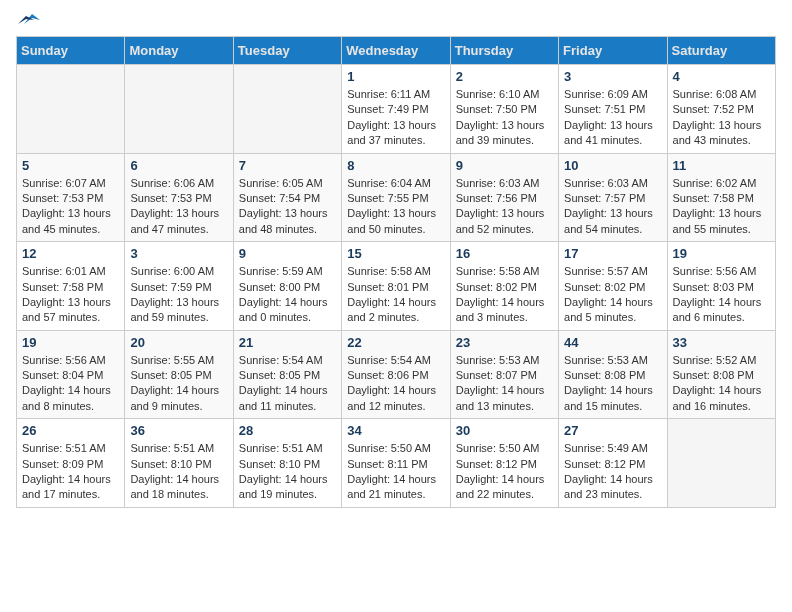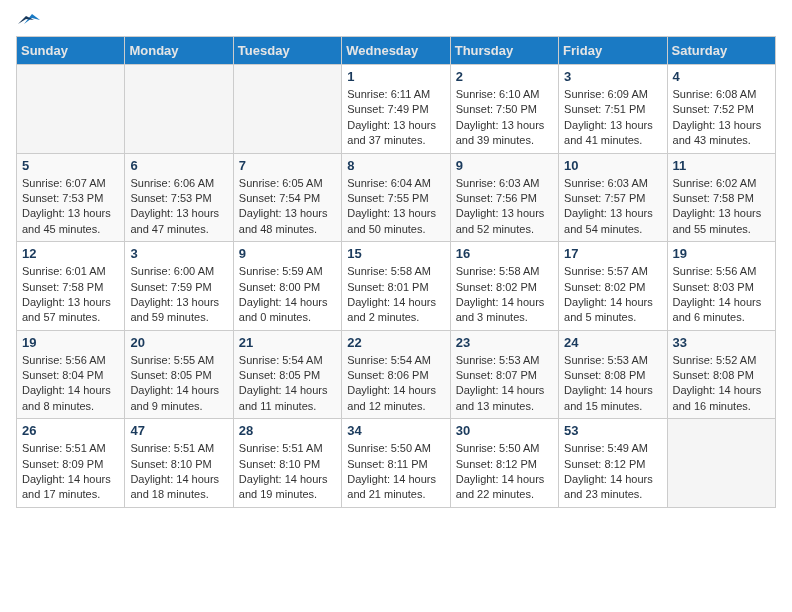--- a/index.html
+++ b/index.html
@@ -214,49 +214,49 @@
         </td>
         <td>
           <div class="day-number">22</div>
           <div class="day-info">Sunrise: 5:54 AM<br>Sunset: 8:06 PM<br>Daylight: 14 hours and 12 minutes.</div>
         </td>
         <td>
           <div class="day-number">23</div>
           <div class="day-info">Sunrise: 5:53 AM<br>Sunset: 8:07 PM<br>Daylight: 14 hours and 13 minutes.</div>
         </td>
         <td>
-          <div class="day-number">24</div>
+          <div class="day-number">44</div>
           <div class="day-info">Sunrise: 5:53 AM<br>Sunset: 8:08 PM<br>Daylight: 14 hours and 15 minutes.</div>
         </td>
         <td>
           <div class="day-number">33</div>
           <div class="day-info">Sunrise: 5:52 AM<br>Sunset: 8:08 PM<br>Daylight: 14 hours and 16 minutes.</div>
         </td>
       </tr>
       <tr>
         <td>
           <div class="day-number">26</div>
           <div class="day-info">Sunrise: 5:51 AM<br>Sunset: 8:09 PM<br>Daylight: 14 hours and 17 minutes.</div>
         </td>
         <td>
-          <div class="day-number">47</div>
+          <div class="day-number">36</div>
           <div class="day-info">Sunrise: 5:51 AM<br>Sunset: 8:10 PM<br>Daylight: 14 hours and 18 minutes.</div>
         </td>
         <td>
           <div class="day-number">28</div>
           <div class="day-info">Sunrise: 5:51 AM<br>Sunset: 8:10 PM<br>Daylight: 14 hours and 19 minutes.</div>
         </td>
         <td>
           <div class="day-number">34</div>
           <div class="day-info">Sunrise: 5:50 AM<br>Sunset: 8:11 PM<br>Daylight: 14 hours and 21 minutes.</div>
         </td>
         <td>
           <div class="day-number">30</div>
           <div class="day-info">Sunrise: 5:50 AM<br>Sunset: 8:12 PM<br>Daylight: 14 hours and 22 minutes.</div>
         </td>
         <td>
-          <div class="day-number">53</div>
+          <div class="day-number">27</div>
           <div class="day-info">Sunrise: 5:49 AM<br>Sunset: 8:12 PM<br>Daylight: 14 hours and 23 minutes.</div>
         </td>
         <td class="empty"></td>
       </tr>
     </tbody>
 </table>
 
 </body></html>

